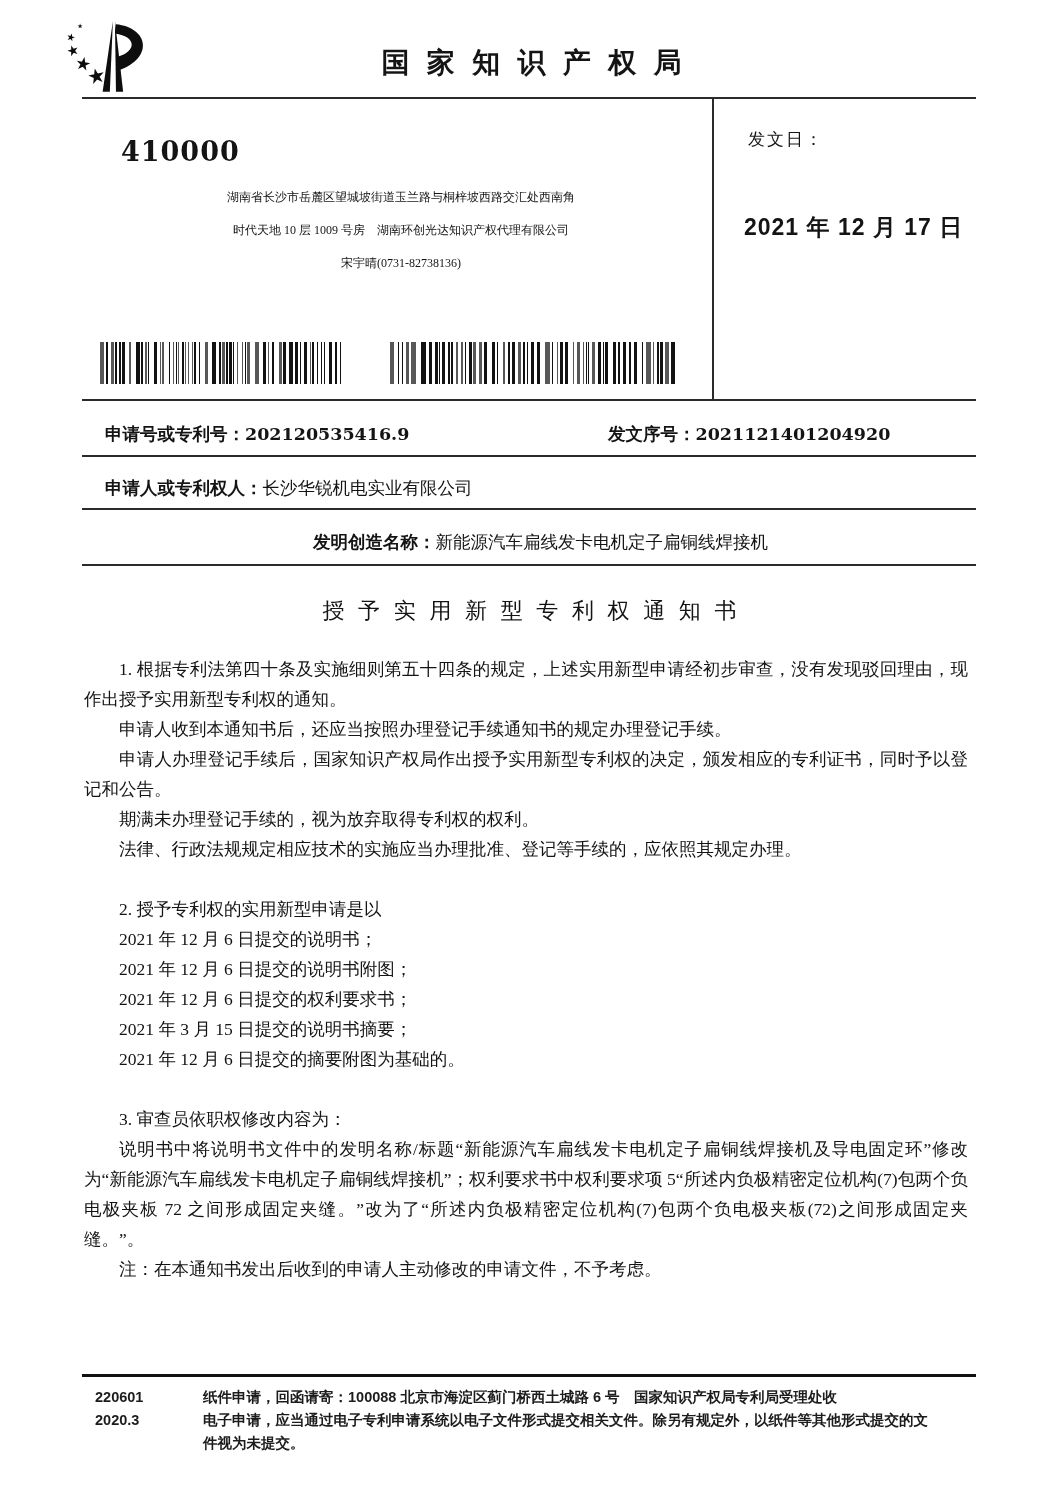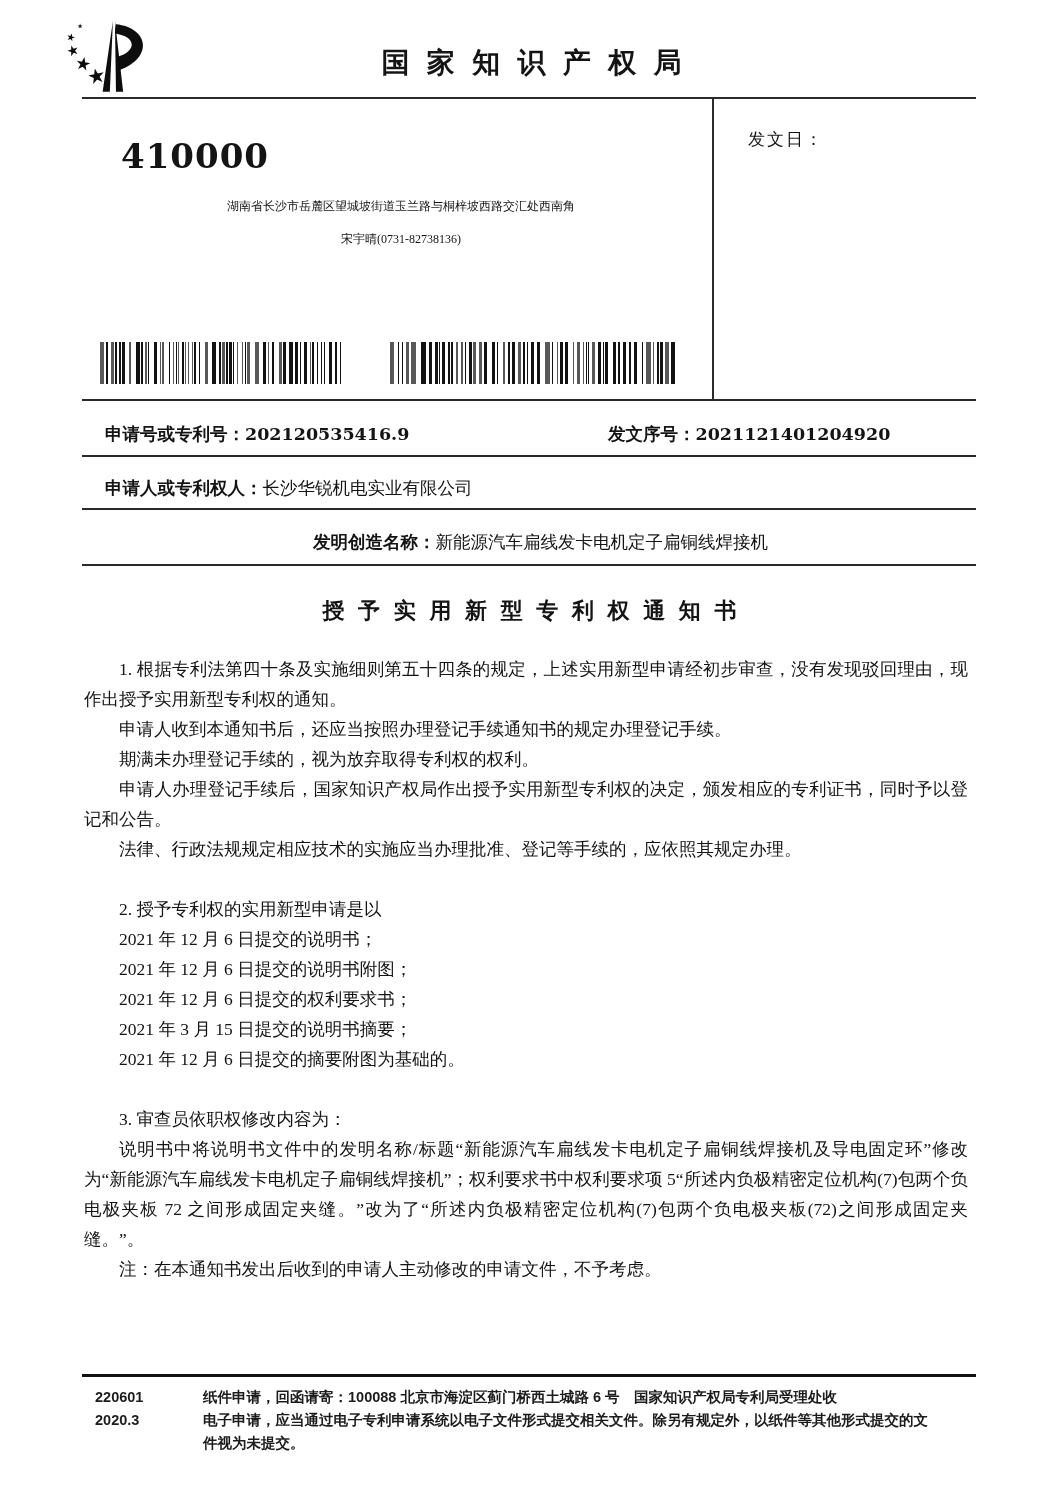--- a/index.html
+++ b/index.html
@@ -21,21 +21,21 @@
   }
   .rule{position:absolute;left:82px;width:894px;background:#2b2b2b;height:2px;}
   .rule-top{top:97px;}
   .rule-under-barcode{top:399px;}
   .rule-r1{top:455px;}
   .rule-r2{top:508px;}
   .rule-r3{top:564px;}
   .v-divider{position:absolute;left:712px;top:98px;width:2px;height:302px;background:#2b2b2b;}
   
   .recipient{position:absolute;left:95px;top:130px;width:612px;}
-  .postcode{font-size:34px;font-weight:bold;letter-spacing:1px;margin:6px 0 14px 26px;
+  .postcode{font-size:27px;font-weight:bold;letter-spacing:1px;margin:6px 0 14px 26px;
             font-family:"DejaVu Serif","Liberation Serif",serif;}
   .addr-line{text-align:center;font-size:12px;line-height:33px;}
   
   .dispatch-label{position:absolute;left:748px;top:128px;font-size:17px;letter-spacing:2px;}
   .dispatch-date{
     position:absolute;left:744px;top:212px;
     font-family:"Liberation Sans","DejaVu Sans",sans-serif;
     font-size:23px;font-weight:bold;letter-spacing:1px;white-space:nowrap;
   }
   
@@ -48,21 +48,21 @@
   .row2{top:468px;height:40px;text-align:right;}
   .row3{top:521px;height:42px;justify-content:center;}
   .cell-left{padding-left:23px;box-sizing:border-box;width:485px;white-space:nowrap;}
   .cell-right{white-space:nowrap;margin-left:41px;}
   .f-label{font-weight:bold;}
   .f-num{font-weight:bold;font-family:"DejaVu Serif","Liberation Serif",serif;}
   .f-val{font-weight:normal;}
   
   .notice-title{
     position:absolute;left:8px;right:0;top:596px;margin:0;
-    text-align:center;font-size:22px;font-weight:bold;
+    text-align:center;font-size:22px;font-weight:normal;
     letter-spacing:0.62em;padding-left:0.62em;white-space:nowrap;
   }
   .body-text{position:absolute;left:84px;top:654px;width:884px;
              font-size:17.5px;line-height:30px;text-align:justify;}
   .body-text p{margin:0;text-indent:2em;}
   
   .footer-rule{position:absolute;left:82px;top:1374px;width:894px;height:3px;background:#111;}
   .footer{
     position:absolute;left:95px;top:1386px;width:880px;display:flex;
     font-family:"Liberation Sans","DejaVu Sans",sans-serif;
@@ -93,24 +93,26 @@
     </g>
   </svg>
 
   <div class="agency-title">国家知识产权局</div>
   <div class="rule rule-top"></div>
   <div class="v-divider"></div>
 
   <section class="recipient">
     <div class="postcode">410000</div>
     <div class="addr-line">湖南省长沙市岳麓区望城坡街道玉兰路与桐梓坡西路交汇处西南角</div>
+    <div class="addr-line">时代天地 10 层 1009 号房　湖南环创光达知识产权代理有限公司</div>
     <div class="addr-line">宋宇晴(0731-82738136)</div>
   </section>
 
   <div class="dispatch-label">发文日：</div>
+  <div class="dispatch-date">2021 年 12 月 17 日</div>
 
   <div class="barcode barcode-left"><svg width="241" height="42">
         <rect x="0" y="0" width="4" height="42" fill="#585858"></rect>
         <rect x="6" y="0" width="2" height="42" fill="#121212"></rect>
         <rect x="11" y="0" width="3" height="42" fill="#585858"></rect>
         <rect x="15" y="0" width="2" height="42" fill="#121212"></rect>
         <rect x="19" y="0" width="2" height="42" fill="#121212"></rect>
         <rect x="22" y="0" width="3" height="42" fill="#121212"></rect>
         <rect x="29" y="0" width="2" height="42" fill="#585858"></rect>
         <rect x="36" y="0" width="4" height="42" fill="#121212"></rect>
@@ -242,22 +244,22 @@
       <span class="f-label">发明创造名称：</span><span class="f-val">新能源汽车扁线发卡电机定子扁铜线焊接机</span>
     </div>
   </div>
   <div class="rule rule-r3"></div>
 
   <h2 class="notice-title">授予实用新型专利权通知书</h2>
 
   <div class="body-text">
       <p class="para">1. 根据专利法第四十条及实施细则第五十四条的规定，上述实用新型申请经初步审查，没有发现驳回理由，现作出授予实用新型专利权的通知。</p>
       <p class="para">申请人收到本通知书后，还应当按照办理登记手续通知书的规定办理登记手续。</p>
+      <p class="para">申请人办理登记手续后，国家知识产权局作出授予实用新型专利权的决定，颁发相应的专利证书，同时予以登记和公告。</p>
       <p class="para">期满未办理登记手续的，视为放弃取得专利权的权利。</p>
-      <p class="para">申请人办理登记手续后，国家知识产权局作出授予实用新型专利权的决定，颁发相应的专利证书，同时予以登记和公告。</p>
       <p class="para">法律、行政法规规定相应技术的实施应当办理批准、登记等手续的，应依照其规定办理。</p>
       <p class="para">&nbsp;</p>
       <p class="para">2. 授予专利权的实用新型申请是以</p>
       <p class="para">2021 年 12 月 6 日提交的说明书；</p>
       <p class="para">2021 年 12 月 6 日提交的说明书附图；</p>
       <p class="para">2021 年 12 月 6 日提交的权利要求书；</p>
       <p class="para">2021 年 3 月 15 日提交的说明书摘要；</p>
       <p class="para">2021 年 12 月 6 日提交的摘要附图为基础的。</p>
       <p class="para">&nbsp;</p>
       <p class="para">3. 审查员依职权修改内容为：</p>

